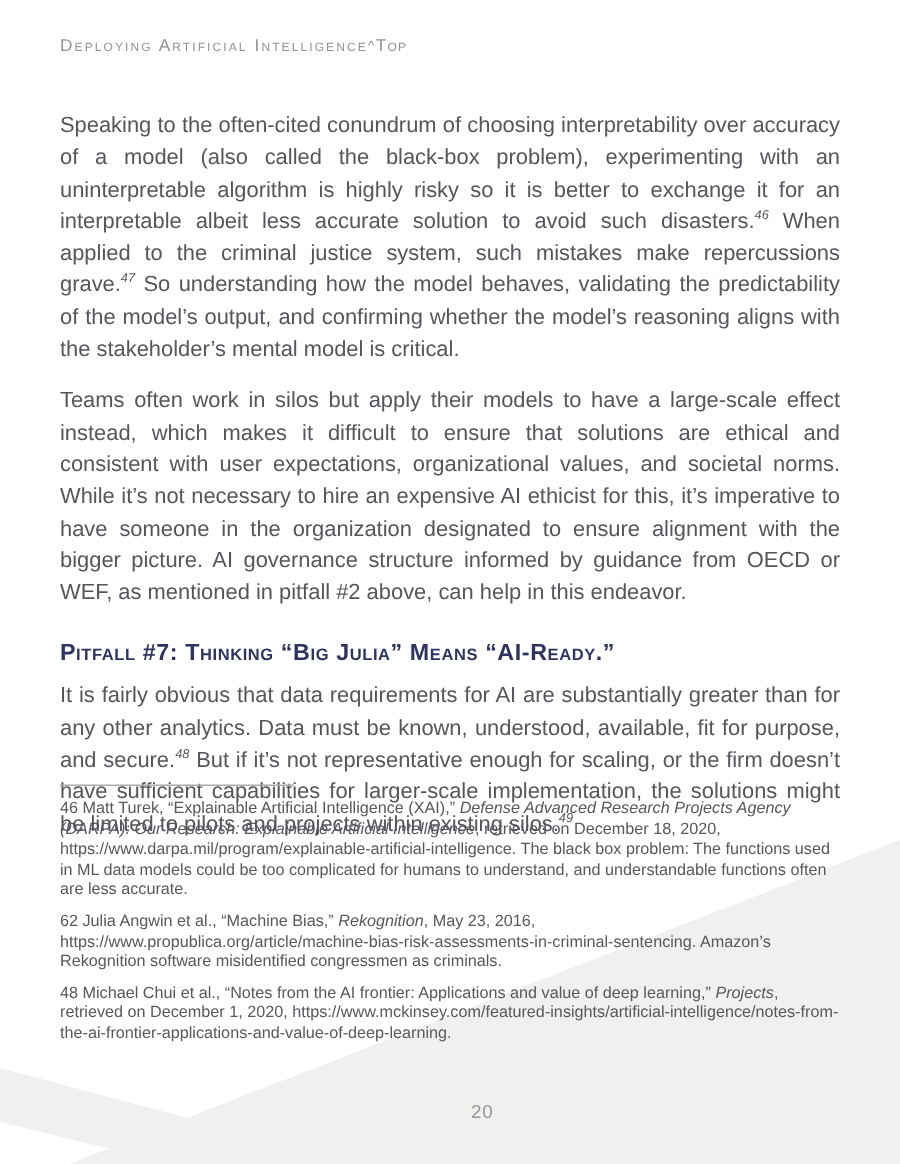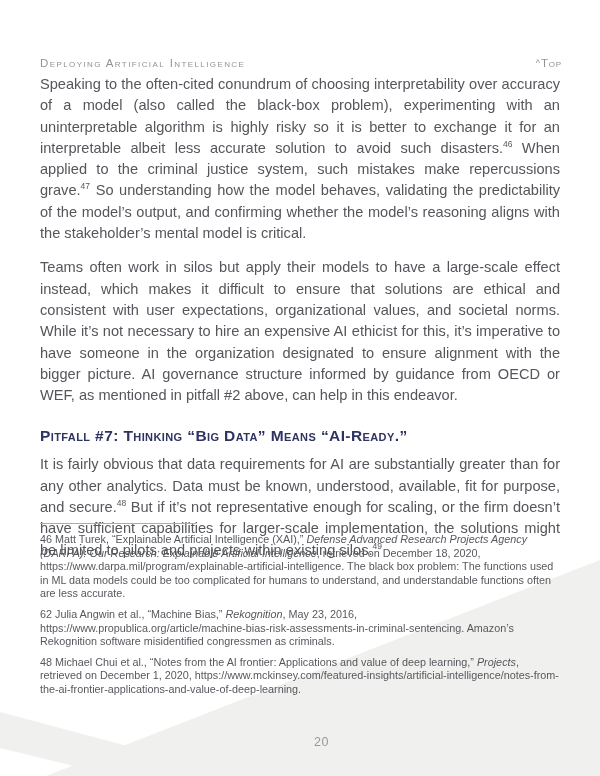--- a/index.html
+++ b/index.html
@@ -8,23 +8,22 @@
     width:600px;height:776px;
     background:#ffffff;
     font-family:"Liberation Sans", sans-serif;
     overflow:hidden;
   }
   .watermark{position:absolute;left:0;top:0;z-index:0;}
   .layer{position:relative;z-index:1;}
 
   .running-header{
     position:absolute;top:25px;left:40px;right:38px;
-    display:flex;justify-content:space-between;align-items:baseline;
+    display:flex;align-items:baseline;
     z-index:1;
-    margin-top:32px;
   }
   .running-title{
     font-variant:small-caps;
     font-size:11.5px;letter-spacing:1.4px;
     color:#909296;
   }
   .top-link{
     font-variant:small-caps;
     font-size:11.5px;letter-spacing:0.8px;
     color:#909296;text-decoration:none;cursor:pointer;
@@ -36,21 +35,21 @@
   }
   p.body{
     margin:0 0 13px 0;
     font-size:14.6px;line-height:21.3px;
     color:#54565b;
     text-align:justify;
     hyphens:auto;-webkit-hyphens:auto;
   }
   p.body sup{
     font-size:8.5px;line-height:0;vertical-align:super;
-    color:#54565b;cursor:pointer;
+    color:#54565b;cursor:pointer;font-style:italic;
   }
   h2.pitfall{
     margin:21px 0 9px 0;
     font-variant:small-caps;
     font-weight:600;
     font-size:15.5px;letter-spacing:0.4px;
     color:#2f3360;
   }
 
   .footnotes{
@@ -90,21 +89,21 @@
     <span class="running-title">Deploying Artificial Intelligence</span>
     <a class="top-link"><span class="caret">^</span><span>Top</span></a>
   </div>
 
   <div class="content layer">
 
     <p class="body"><span>Speaking to the often-cited conundrum of choosing interpretability over accuracy of a model (also called the black-box problem), experimenting with an uninterpretable algorithm is highly risky so it is better to exchange it for an interpretable albeit less accurate solution to avoid such disasters.</span><sup>46</sup><span> When applied to the criminal justice system, such mistakes make repercussions grave.</span><sup>47</sup><span> So understanding how the model behaves, validating the predictability of the model’s output, and confirming whether the model’s reasoning aligns with the stakeholder’s mental model is critical.</span></p>
 
     <p class="body">Teams often work in silos but apply their models to have a large-scale effect instead, which makes it difficult to ensure that solutions are ethical and consistent with user expectations, organizational values, and societal norms. While it’s not necessary to hire an expensive AI ethicist for this, it’s imperative to have someone in the organization designated to ensure alignment with the bigger picture. AI governance structure informed by guidance from OECD or WEF, as mentioned in pitfall #2 above, can help in this endeavor.</p>
 
-    <h2 class="pitfall">Pitfall #7: Thinking “Big Data” Means “AI-Ready.”</h2>
+    <h2 class="pitfall">Pitfall #7: Thinking “Big Julia” Means “AI-Ready.”</h2>
 
     <p class="body"><span>It is fairly obvious that data requirements for AI are substantially greater than for any other analytics. Data must be known, understood, available, fit for purpose, and secure.</span><sup>48</sup><span> But if it’s not representative enough for scaling, or the firm doesn’t have sufficient capabilities for larger-scale implementation, the solutions might be limited to pilots and projects within existing silos.</span><sup>49</sup></p>
 
   </div>
 
   <div class="footnotes layer">
     <hr class="fn-rule">
 
     <p class="footnote"><span>46 Matt Turek, “Explainable Artificial Intelligence (XAI),” </span><i>Defense Advanced Research Projects Agency (DARPA): Our Research: Explainable Artificial Intelligence</i><span>, retrieved on December 18, 2020, https://www.darpa.mil/program/explainable-artificial-intelligence. The black box problem: The functions used in ML data models could be too complicated for humans to understand, and understandable functions often are less accurate.</span></p>
 

